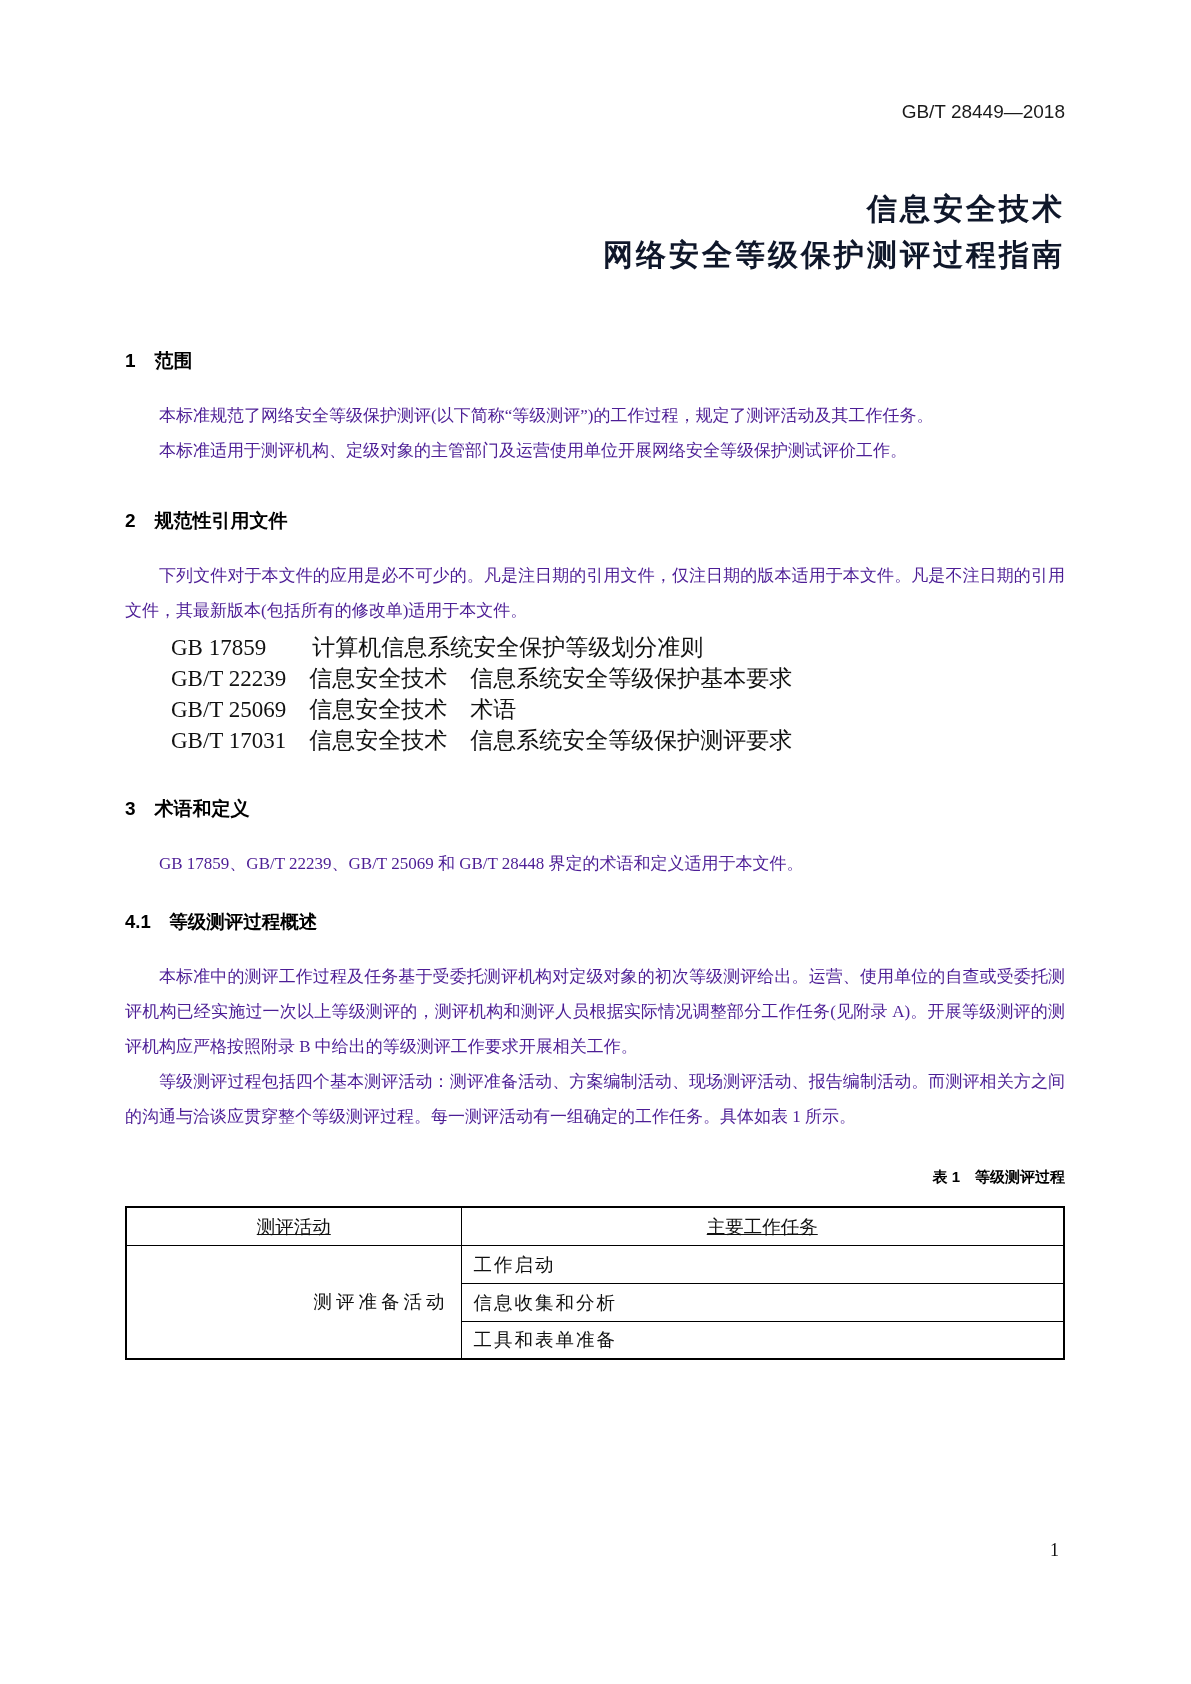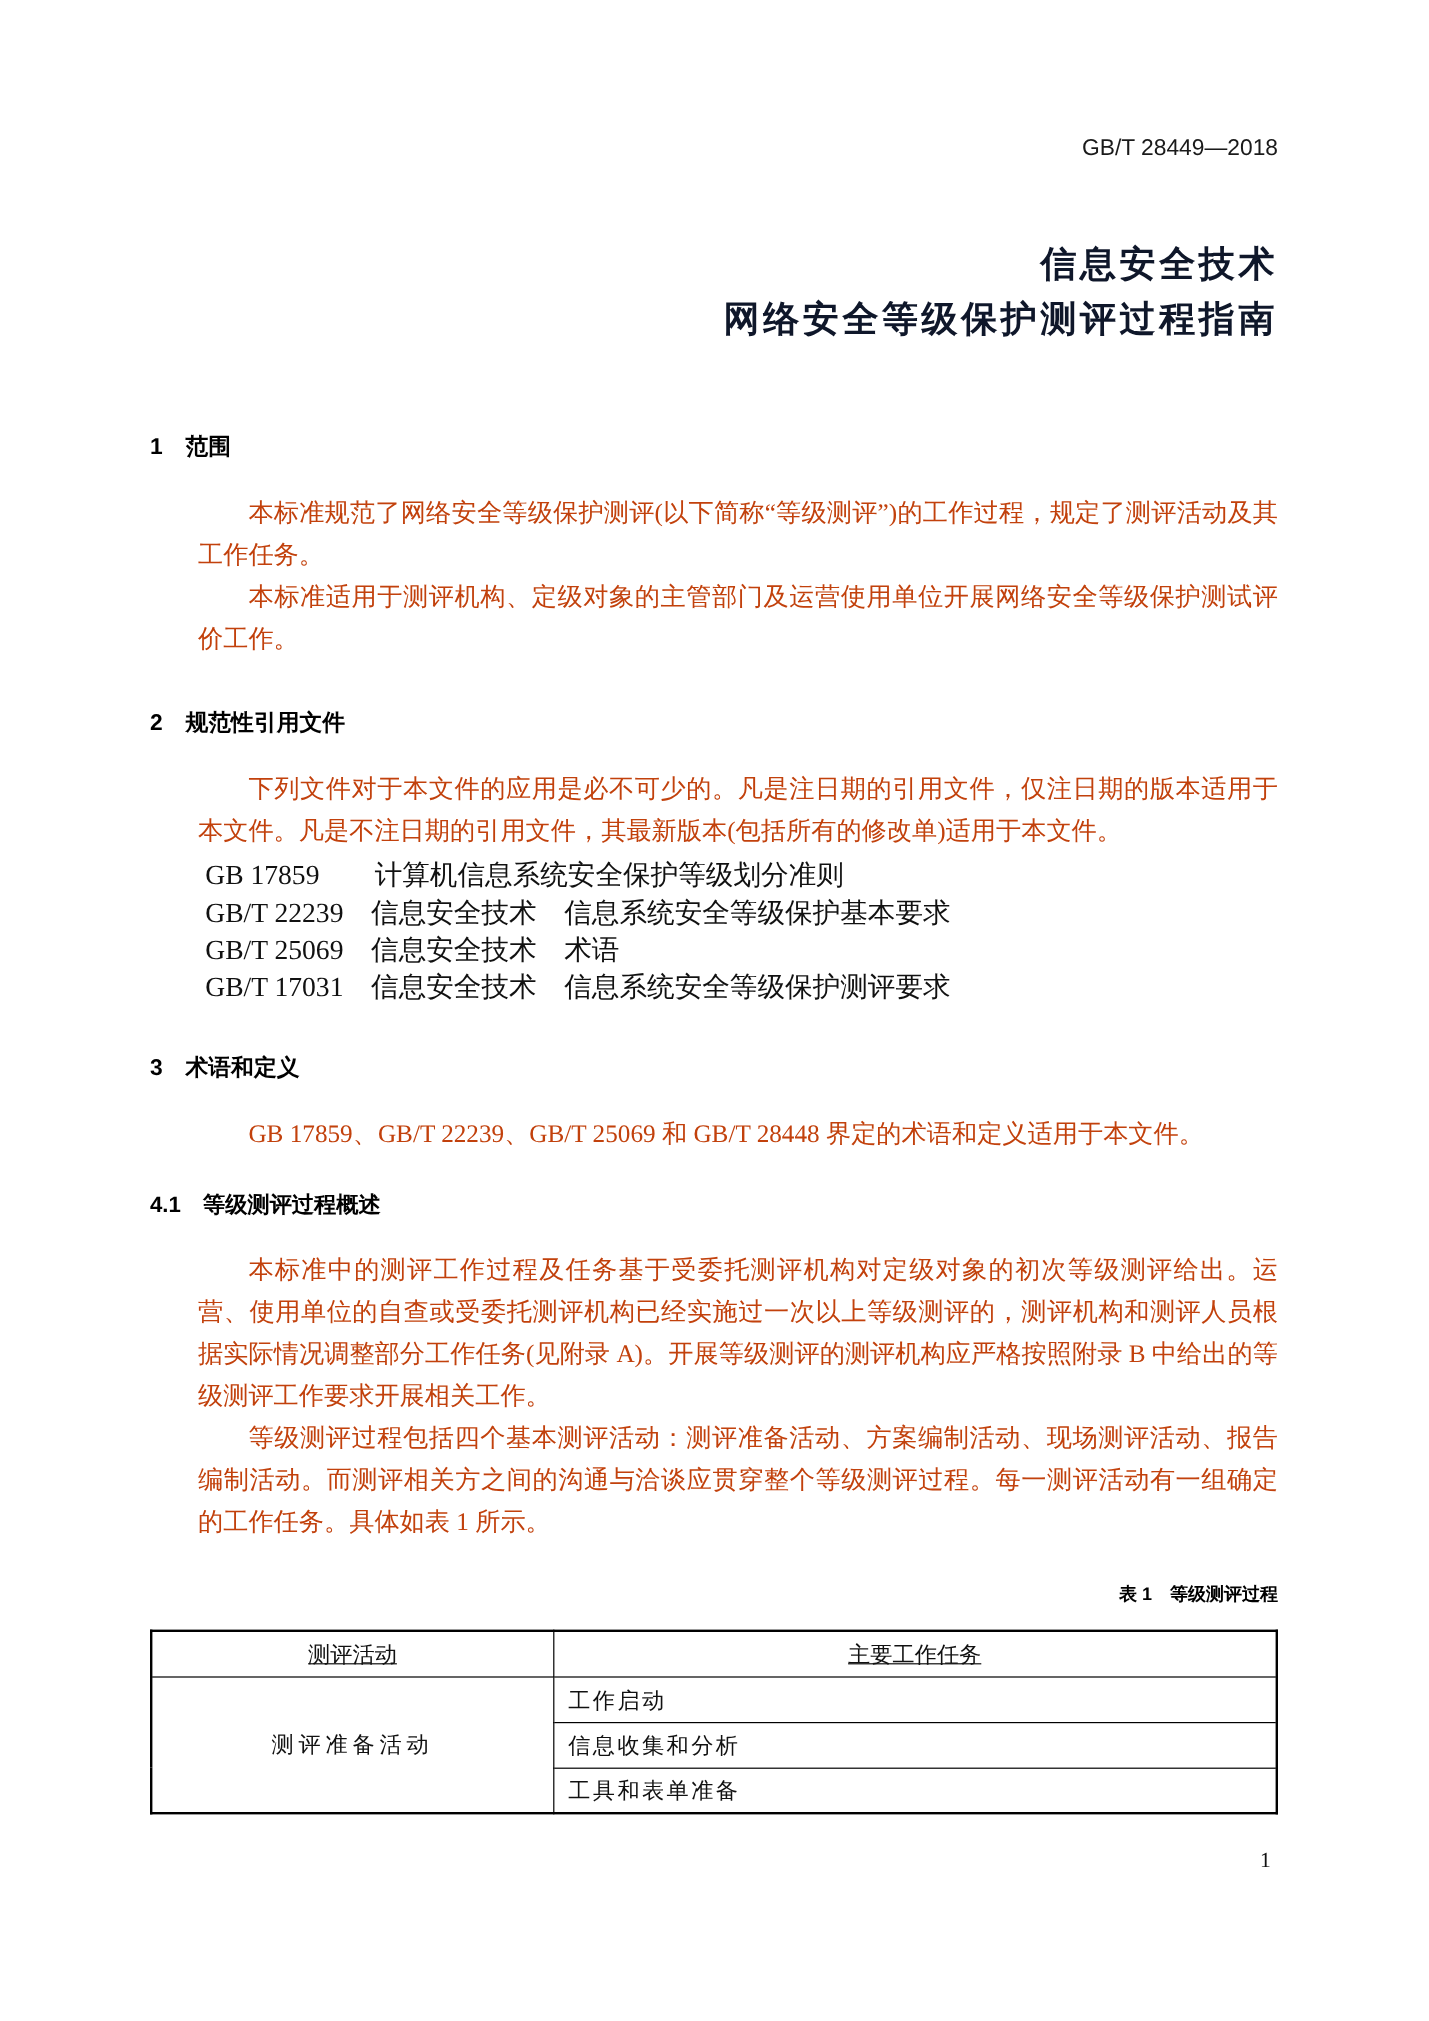--- a/index.html
+++ b/index.html
@@ -10,21 +10,21 @@
     height:1684px;
     margin:0 auto;
     background:#ffffff;
     color:#111111;
     font-family:"Liberation Serif","DejaVu Serif",serif;
     overflow:hidden;
   }
   .content {
     position:absolute;
     left:125px;
-    top:112px;
+    top:100px;
     width:940px;
   }
   .doc-number {
     text-align:right;
     font-size:19px;
     line-height:24px;
     font-family:"Liberation Sans","DejaVu Sans",sans-serif;
     color:#1a1a1a;
   }
   .doc-title {
@@ -42,26 +42,25 @@
     font-weight:700;
     font-size:19px;
     line-height:26px;
     color:#000000;
   }
   .sec-heading.h1 { margin-top:70px; }
   .sec-heading.h2 { margin-top:40px; }
   .sec-heading.sub { margin-top:28px; font-size:18.5px; }
   .para {
     margin-top:24px;
-    font-size:21px;
+    font-size:17px;
     line-height:35px;
     text-align:justify;
     text-indent:2em;
-    color:#c2410c;
-    margin-left:40px;
+    color:#4c1d95;
   }
   .para + .para { margin-top:0; }
   .ref-list { margin-top:4px; }
   .ref-item {
     font-size:23px;
     line-height:31px;
     text-indent:2em;
     white-space:nowrap;
     color:#111111;
   }
@@ -88,21 +87,21 @@
     height:38px;
     padding:2px 12px;
   }
   table.process-table th {
     font-weight:400;
     text-align:center;
     text-decoration:underline;
   }
   table.process-table col.col-activity { width:335px; }
   td.activity-cell {
-    text-align:center;
+    text-align:right;
     letter-spacing:4px;
   }
   td.task-cell {
     text-align:left;
     letter-spacing:2px;
   }
   .page-number {
     position:absolute;
     top:1538px;
     right:132px;

